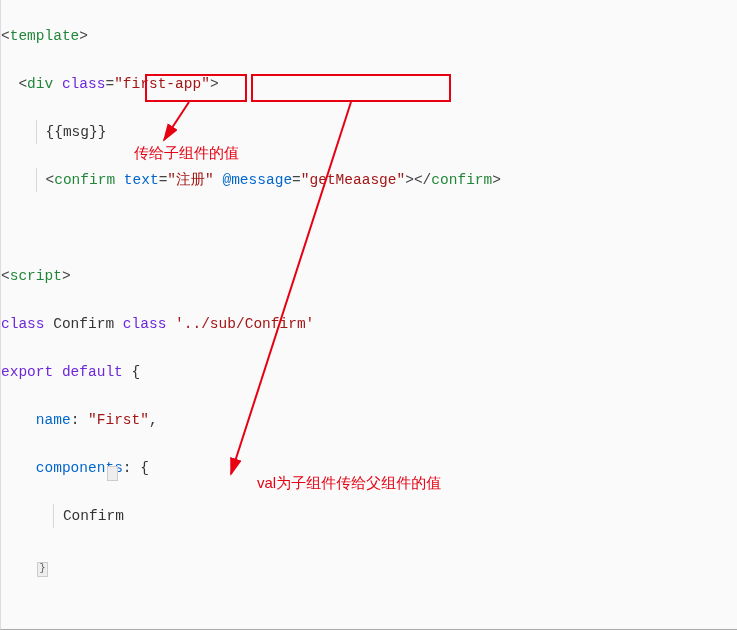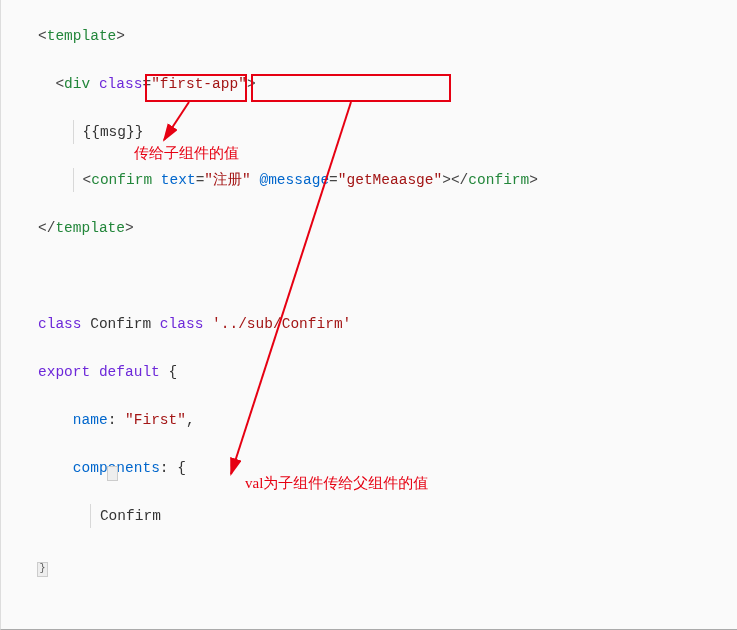--- a/index.html
+++ b/index.html
@@ -15,21 +15,21 @@
     position: relative;
     width: 737px;
     height: 630px;
     background: #fafafa;
     border-left: 1px solid #ddd;
     border-bottom: 1px solid #aaa;
     box-sizing: border-box;
     white-space: pre;
     overflow: hidden;
   }
-  .line { display:block;padding-left:37px; }
+  .line { display:block; }
   .indent-guide {
     border-left: 1px solid #d8d8d8;
     display: inline-block;
     height: 24px;
     vertical-align: top;
     box-sizing: border-box;
   }
   .c-def   { color: #444; }
   .c-tag   { color: #22863a; }   
   .c-attr  { color: #0066cc; }   
@@ -68,22 +68,22 @@
   }
 </style>
 </head>
 <body>
 
 <div class="code-area">
 <span class="line"><span class="c-def">&lt;</span><span class="c-tag">template</span><span class="c-def">&gt;</span></span>
 <span class="line">  <span class="c-def">&lt;</span><span class="c-tag">div</span> <span class="c-pkw">class</span><span class="c-def">=</span><span class="c-str">"<span>first-app</span>"</span><span class="c-def">&gt;</span></span>
 <span class="line">    <span class="indent-guide"></span> <span>{{msg}}</span></span>
 <span class="line">    <span class="indent-guide"></span> <span class="c-def">&lt;</span><span class="c-tag">confirm</span> <span class="c-attr">text</span><span class="c-def">=</span><span class="c-str">"<span>注册</span>"</span> <span class="c-attr">@message</span><span class="c-def">=</span><span class="c-str">"<span>getMeaasge</span>"</span><span class="c-def">&gt;&lt;/</span><span class="c-tag">confirm</span><span class="c-def">&gt;</span></span>
-<span class="line"><span class="c-def">&lt;/</span><span class="c-tag">template</span><span class="c-def">&gt;</span></span>
 <span class="line"> </span>
+<span class="line"><span class="c-def">&lt;</span><span class="c-tag">script</span><span class="c-def">&gt;</span></span>
 <span class="line"><span class="c-pkw">class</span> <span>Confirm</span> <span class="c-pkw">class</span> <span class="c-str">'../sub/Confirm'</span></span>
 <span class="line"><span class="c-pkw">export default</span> <span>{</span></span>
 <span class="line">    <span class="c-prop">name</span>: <span class="c-str">"First"</span>,</span>
 <span class="line">    <span class="c-prop">components</span>: <span>{</span></span>
 <span class="line">      <span class="indent-guide"></span> <span>Confirm</span></span>
 
 
 
 
 
@@ -99,21 +99,21 @@
   
   <div class="red-box" style="left:144px; top:74px; width:102px; height:28px;"></div>
   <div class="red-box" style="left:250px; top:74px; width:200px; height:28px;"></div>
 
   
   <div class="gutter-bracket" style="left:106px; top:466px;"></div>
   <div class="gutter-bracket" style="left:36px; top:562px;">}</div>
 
   
   <div class="annotation" style="left:133px; top:141px;">传给子组件的值</div>
-  <div class="annotation" style="left:244px; top:471px;font-family:Liberation Serif, serif;">val为子组件传给父组件的值</div>
+  <div class="annotation" style="left:256px; top:471px;">val为子组件传给父组件的值</div>
 
   
   <svg class="arrows">
     <defs>
       <marker id="ah" markerWidth="10" markerHeight="10" refX="8" refY="3" orient="auto">
         <path d="M0,0 L0,6 L9,3 z" fill="#e60012"></path>
       </marker>
     </defs>
 
     <line x1="188" y1="102" x2="163" y2="140" stroke="#e60012" stroke-width="2" marker-end="url(#ah)"></line>

